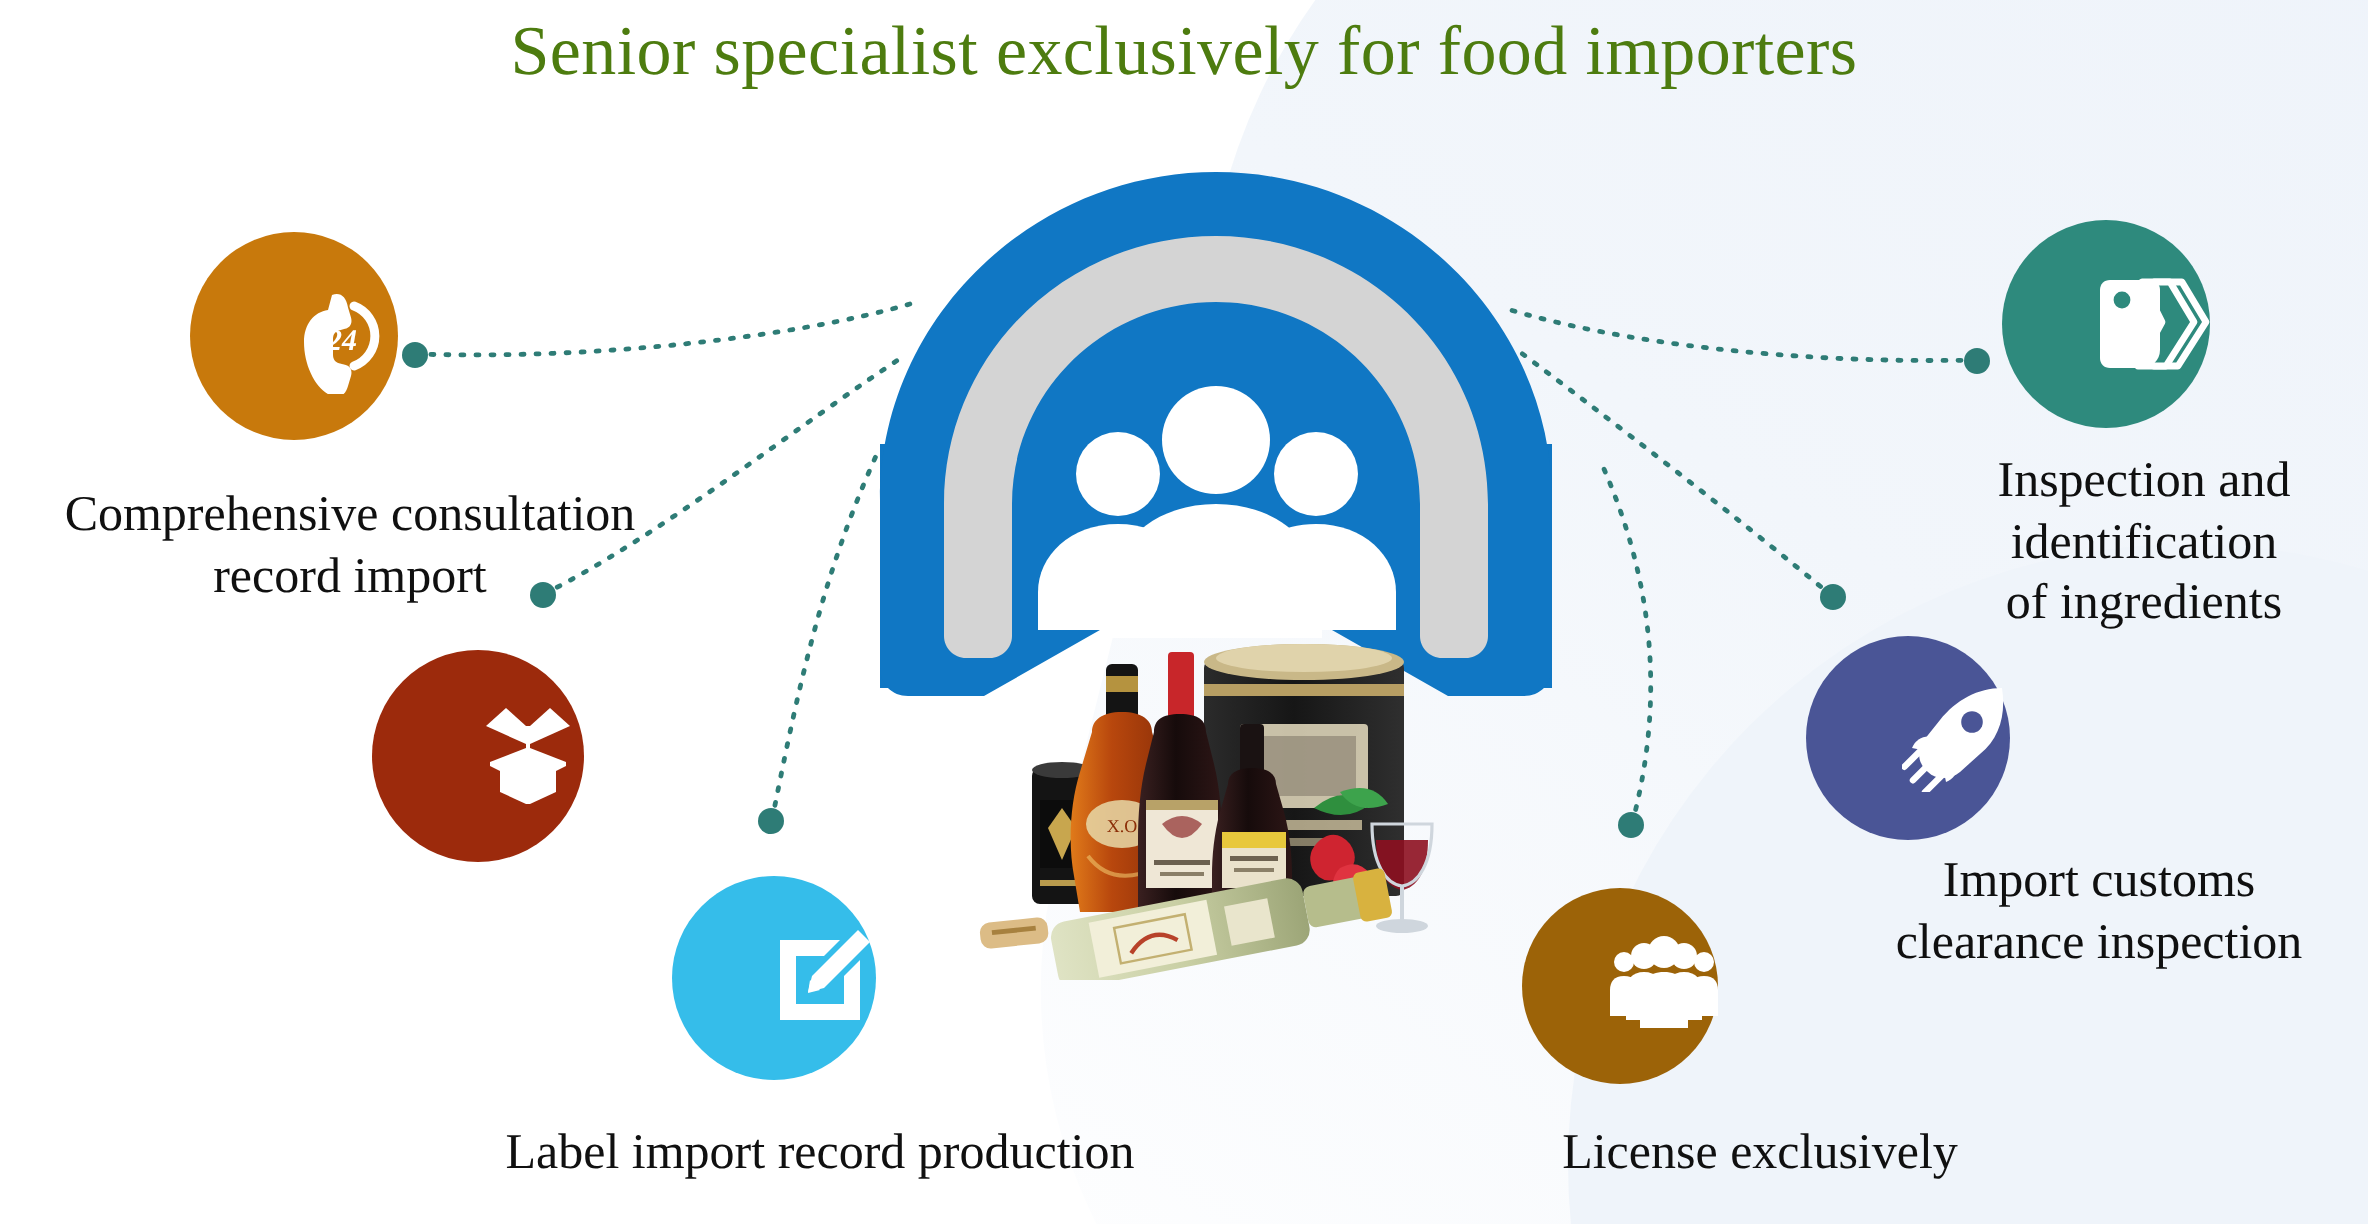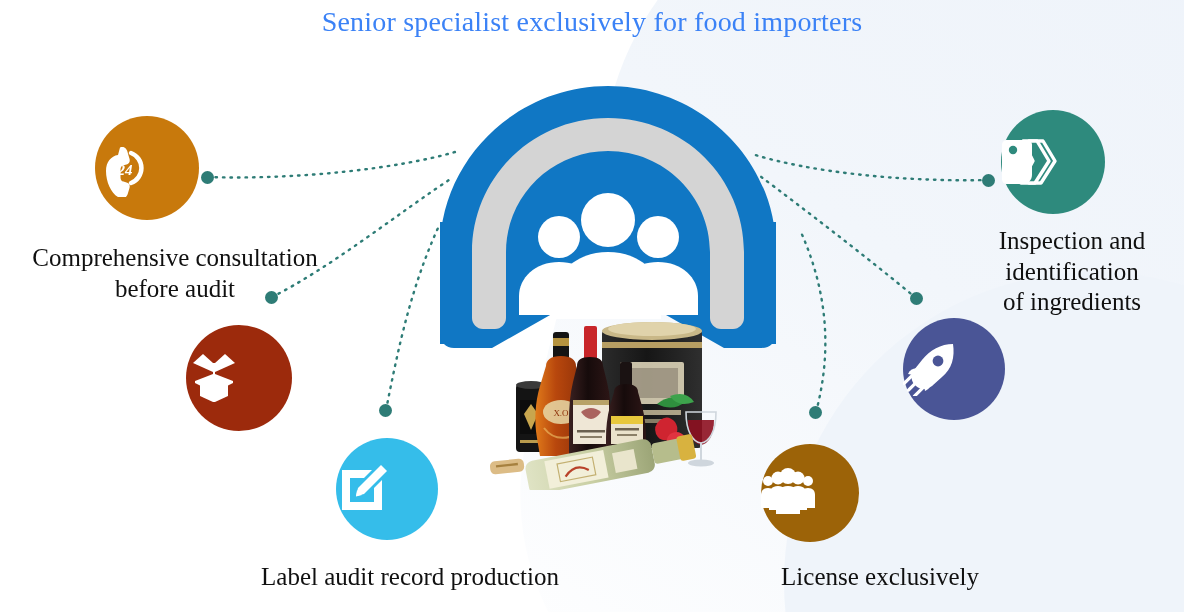--- a/index.html
+++ b/index.html
@@ -42,23 +42,23 @@
     z-index: 0;
   }
 
   
   .title {
     position: absolute;
     top: 6px;
     left: 0;
     width: 1184px;
     text-align: center;
-    font-size: 28px;
+    font-size: 35px;
     letter-spacing: .2px;
-    color: #3b82f6;
+    color: #4d7c0f;
     z-index: 12;
     white-space: nowrap;
   }
 
   
   .emblem {
     position: absolute;
     left: 432px;
     top: 72px;
     width: 352px;
@@ -86,21 +86,21 @@
     z-index: 3;
     pointer-events: none;
   }
 
   
   .node {
     position: absolute;
     border-radius: 50%;
     display: flex;
     align-items: center;
-    justify-content: flex-start;
+    justify-content: flex-end;
     z-index: 8;
     text-decoration: underline;
   }
   .node svg { display: block; }
 
   .node-phone     { left: 95px;  top: 116px; width: 104px; height: 104px; }
   .node-box       { left: 186px; top: 325px; width: 106px; height: 106px; }
   .node-edit      { left: 336px; top: 438px; width: 102px; height: 102px; }
   .node-people    { left: 761px; top: 444px; width: 98px;  height: 98px;  }
   .node-rocket    { left: 903px; top: 318px; width: 102px; height: 102px; }
@@ -376,20 +376,22 @@
   <div class="node node-tag" style="background:#2e8a7d;">
     <svg width="56" height="54" viewBox="0 0 56 54">
       <path d="M28,6 L42,6 L54,26 L40,48 L28,48 L42,26 Z" fill="none" stroke="#ffffff" stroke-width="3.4" stroke-linejoin="round"></path>
       <path d="M22,6 L36,6 L48,26 L34,48 L20,48 L32,26 Z" fill="#2e8a7d" stroke="#ffffff" stroke-width="3.4" stroke-linejoin="round"></path>
       <path d="M6,5 L26,5 C29,5 31,7 31,10 L31,40 C31,45 27,49 22,49 L6,49 C3,49 1,47 1,44 L1,10 C1,7 3,5 6,5 Z" fill="#ffffff"></path>
       <circle cx="12" cy="15" r="4.2" fill="#2e8a7d"></circle>
     </svg>
   </div>
 
   <div class="label lbl-consult">Comprehensive consultation
-before audit</div>
-  <div class="label lbl-label">Label audit record production</div>
+record import</div>
+  <div class="label lbl-label">Label import record production</div>
   <div class="label lbl-license">License exclusively</div>
+  <div class="label lbl-import">Import customs
+clearance inspection</div>
   <div class="label lbl-inspect">Inspection and
 identification
 of ingredients</div>
 
 </div>
 
 </body></html>

